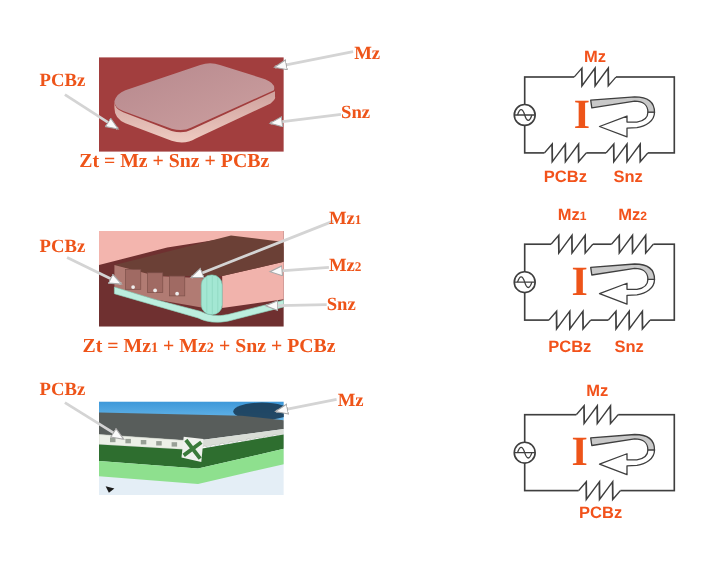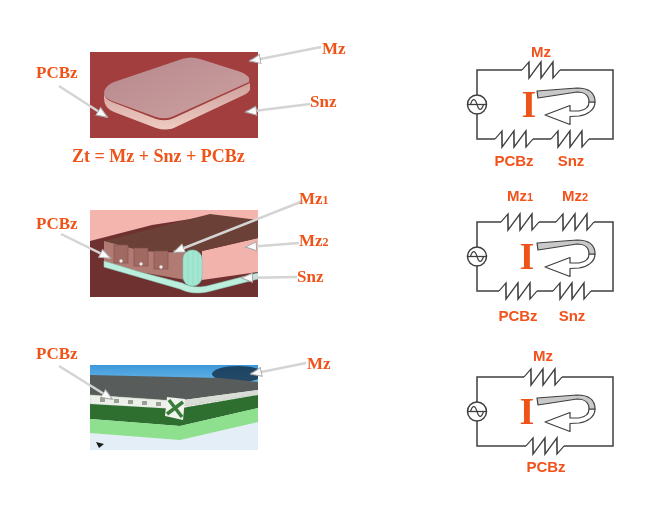--- a/index.html
+++ b/index.html
@@ -70,21 +70,21 @@
       </linearGradient>
     </defs>
     <rect width="168" height="86" fill="#a23e3e"></rect>
     <path d="M160,31 L84,66 Q76,70 66,67 L22,50 Q14,47 14,40 L14,46 Q14,56 24,60 L66,76 Q78,80 88,74 L156,42 Q161,38 160,36 Z" fill="url(#r1front)"></path>
     <path d="M14,40 Q16,33 24,30 L92,7 Q101,4 110,7 L151,20 Q161,24 159,30 L84,64 Q76,68 66,65 L22,49 Q14,46 14,40 Z" fill="url(#r1top)"></path>
   </svg>
 
   <div class="serif-label" style="left:36px; top:64px;">PCBz</div>
   <div class="serif-label" style="left:322px; top:40px;">Mz</div>
   <div class="serif-label" style="left:310px; top:93px;">Snz</div>
-  <div class="equation" style="left:72px; top:147px;">Zt = Mz + Snz + PCBz</div>
+  <div class="equation" style="left:72px; top:137px;">Zt = Mz + Snz + PCBz</div>
 
   <svg class="circuit" style="left:452px; top:38px;" width="180" height="145" viewBox="0 0 180 145">
     <rect x="25" y="32" width="136" height="69" fill="none" stroke="#3f3f3f" stroke-width="1.5"></rect>
     <use href="#src" transform="translate(25,66.5)"></use>
     <use href="#res" transform="translate(70,32)"></use>
     <use href="#res" transform="translate(43,101)"></use>
     <use href="#res" transform="translate(99,101)"></use>
     <use href="#swirl" transform="translate(82,45)"></use>
   </svg>
   <div class="c-label" style="left:541px; top:44px;">Mz</div>
@@ -110,20 +110,21 @@
     </g>
     <path d="M14,51 L50,62 L92,73 Q104,79 117,76 L168,63 L168,69 L117,82 Q102,85 90,79 L14,57 Z" fill="#bceede" stroke="#8fd2bd" stroke-width="0.6"></path>
     <rect x="93" y="40" width="19" height="36" rx="9" fill="#a3e7d3" stroke="#7ec9b5" stroke-width="0.6"></rect>
     <path d="M98,42 V74 M103,41 V76 M108,42 V74" stroke="#8fd8c2" stroke-width="0.8" fill="none"></path>
   </svg>
 
   <div class="serif-label" style="left:36px; top:215px;">PCBz</div>
   <div class="serif-label" style="left:299px; top:190px;"><span>Mz</span><span class="serif-sub">1</span></div>
   <div class="serif-label" style="left:299px; top:232px;"><span>Mz</span><span class="serif-sub">2</span></div>
   <div class="serif-label" style="left:297px; top:268px;">Snz</div>
+  <div class="equation" style="left:75px; top:305px;"><span>Zt = Mz</span><span class="eq-sub">1</span><span> + Mz</span><span class="eq-sub">2</span><span> + Snz + PCBz</span></div>
 
   <svg class="circuit" style="left:452px; top:190px;" width="180" height="145" viewBox="0 0 180 145">
     <rect x="25" y="32" width="136" height="69" fill="none" stroke="#3f3f3f" stroke-width="1.5"></rect>
     <use href="#src" transform="translate(25,66.5)"></use>
     <use href="#res" transform="translate(49,32)"></use>
     <use href="#res" transform="translate(104,32)"></use>
     <use href="#res" transform="translate(47,101)"></use>
     <use href="#res" transform="translate(101,101)"></use>
     <use href="#swirl" transform="translate(82,45)"></use>
   </svg>

